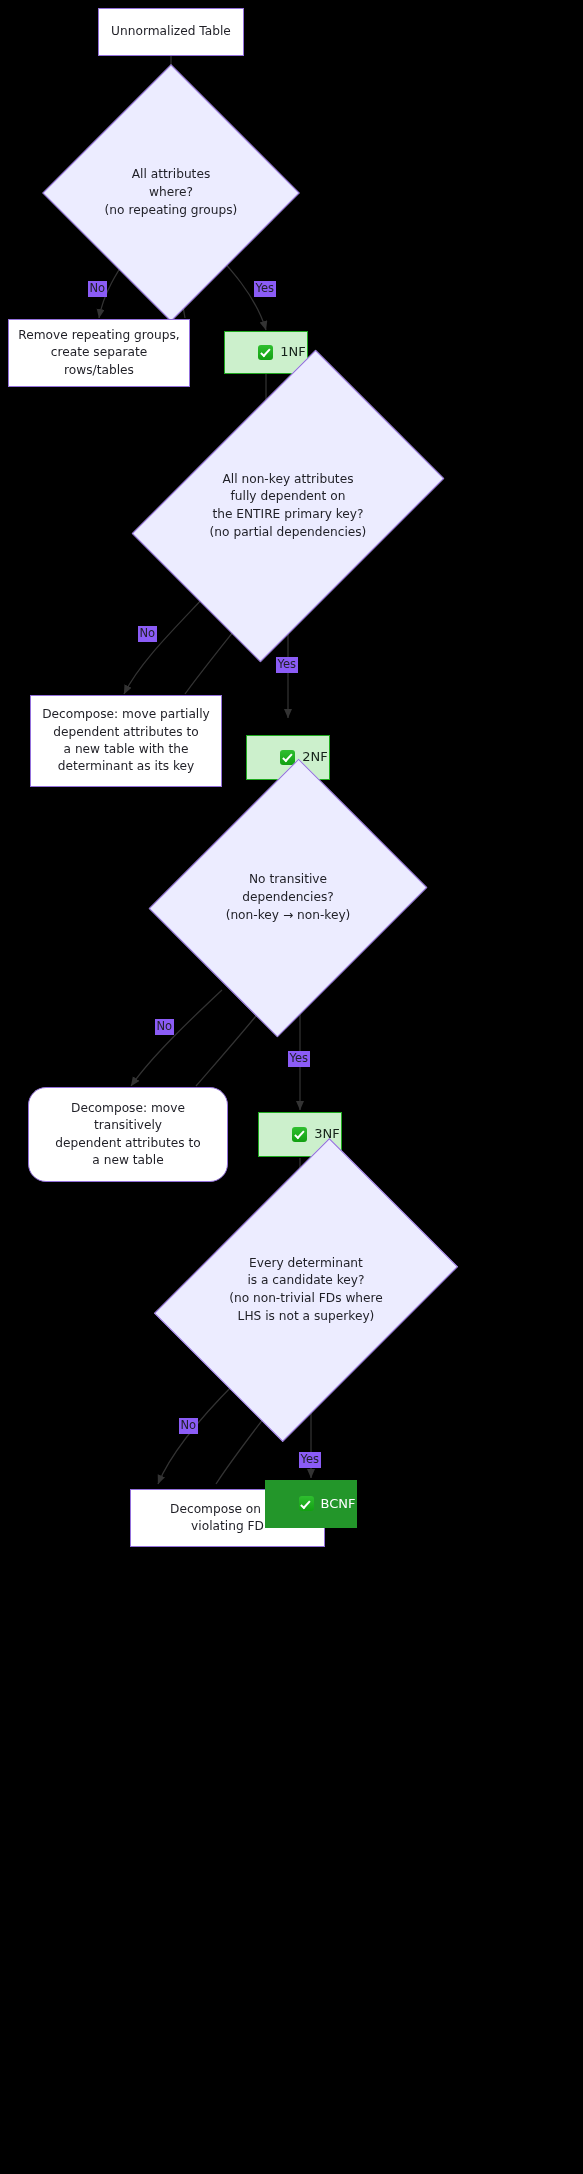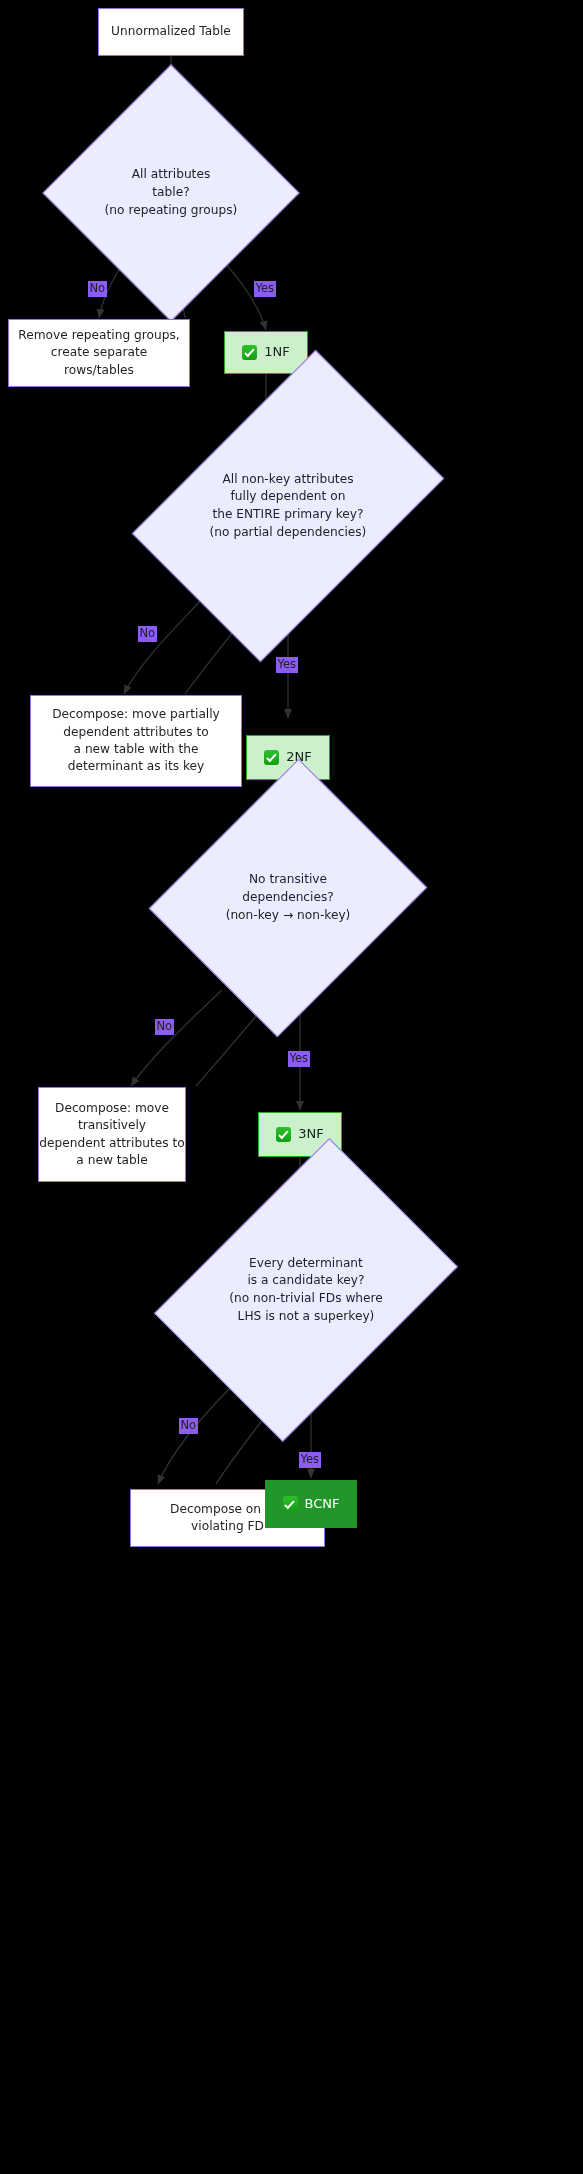--- a/index.html
+++ b/index.html
@@ -85,20 +85,21 @@
     background: #23962a;
     border: 1.6px solid #23962a;
     font-size: 13px;
     color: #ffffff;
   }
   .badge-row {
     display: flex;
     align-items: center;
     justify-content: space-between;
     gap: 7px;
+    padding-left: 32px;
   }
   .chk {
     display: inline-block;
     width: 15px;
     height: 15px;
     border-radius: 3px;
     background: linear-gradient(#2fbf2f, #12a012);
     position: relative;
     flex: 0 0 auto;
   }
@@ -174,21 +175,21 @@
 
   <div class="node rect" style="left:98px; top:8px; width:146px; height:48px;">
     <span>Unnormalized Table</span>
   </div>
 
   <div class="diamond-wrap" style="left:80px; top:102px; width:182px; height:182px;">
     <div class="diamond-shape"></div>
     <div class="diamond-label">
       <div>
         <div>All attributes</div>
-        <div>table?</div>
+        <div>where?</div>
         <div>(no repeating groups)</div>
       </div>
     </div>
   </div>
 
   <span class="elabel" style="left:88px; top:281px;">No</span>
   <span class="elabel" style="left:254px; top:281px;">Yes</span>
 
   <div class="node rect" style="left:8px; top:319px; width:182px; height:68px;">
     <div>
@@ -213,21 +214,21 @@
         <div>fully dependent on</div>
         <div>the ENTIRE primary key?</div>
         <div>(no partial dependencies)</div>
       </div>
     </div>
   </div>
 
   <span class="elabel" style="left:138px; top:626px;">No</span>
   <span class="elabel" style="left:276px; top:657px;">Yes</span>
 
-  <div class="node rect" style="left:30px; top:695px; width:212px; height:92px;">
+  <div class="node rect" style="left:30px; top:695px; width:192px; height:92px;">
     <div>
       <div>Decompose: move partially</div>
       <div>dependent attributes to</div>
       <div>a new table with the</div>
       <div>determinant as its key</div>
     </div>
   </div>
 
   <div class="node ok" style="left:246px; top:735px; width:84px; height:45px;">
     <span class="badge-row">
@@ -243,21 +244,21 @@
         <div>No transitive</div>
         <div>dependencies?</div>
         <div>(non-key → non-key)</div>
       </div>
     </div>
   </div>
 
   <span class="elabel" style="left:155px; top:1019px;">No</span>
   <span class="elabel" style="left:288px; top:1051px;">Yes</span>
 
-  <div class="node rect" style="left:38px; top:1087px; width:148px; height:95px;">
+  <div class="node rect" style="left:28px; top:1087px; width:200px; height:95px;border-radius:18px;">
     <div>
       <div>Decompose: move</div>
       <div>transitively</div>
       <div>dependent attributes to</div>
       <div>a new table</div>
     </div>
   </div>
 
   <div class="node ok" style="left:258px; top:1112px; width:84px; height:45px;">
     <span class="badge-row">

